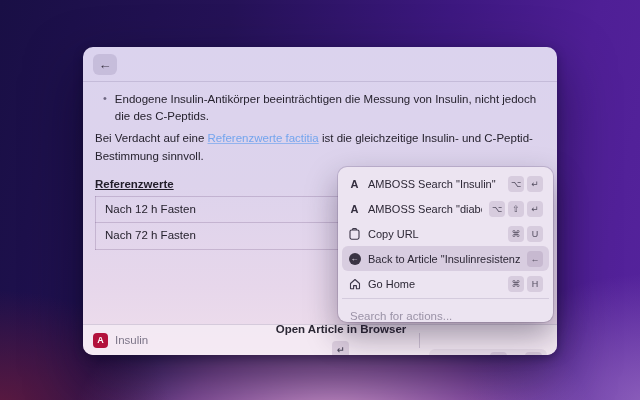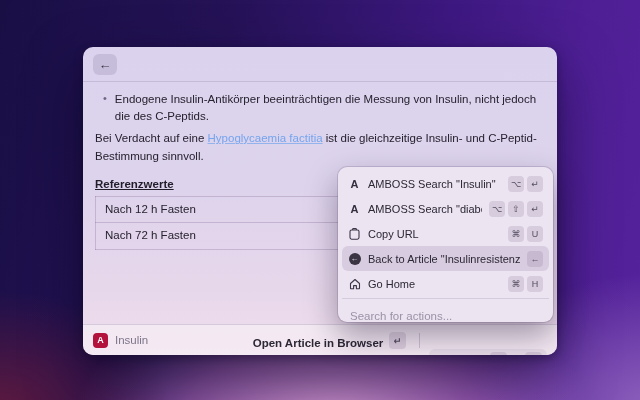--- a/index.html
+++ b/index.html
@@ -58,22 +58,22 @@
     background:rgba(245,236,245,0.8);
   }
   .amboss-logo{
     width:15px;height:15px;border-radius:4px;background:#b2123c;
     display:flex;align-items:center;justify-content:center;
     color:#fff;font-size:9px;font-weight:700;
   }
   .footer-source{margin-left:7px;color:#7d7689;font-size:11.5px;}
   .footer-right{margin-left:auto;display:flex;align-items:center;}
   .primary-action{
-    display:flex;align-items:flex-end;gap:6px;background:none;border:none;cursor:pointer;
-    font-family:inherit;font-size:11.5px;font-weight:700;color:#2c2835;padding:3px 4px;border-radius:6px;
+    display:flex;align-items:center;gap:6px;background:none;border:none;cursor:pointer;
+    font-family:inherit;font-size:11.5px;font-weight:700;color:#2c2835;padding:3px 4px;border-radius:6px;flex-direction:column;
   }
   .key{
     min-width:17px;height:17px;border-radius:4px;
     background:rgba(120,95,140,0.18);color:#544e60;
     display:inline-flex;align-items:center;justify-content:center;
     font-size:9.5px;padding:0 3px;box-sizing:border-box;
   }
   .footer-divider{width:1px;height:15px;background:rgba(80,60,110,0.22);margin:0 9px;}
   .actions-btn{
     display:flex;align-items:center;gap:18px;background:rgba(120,95,140,0.10);
@@ -124,21 +124,21 @@
   </div>
 
   <div class="content">
 
     <div class="bullet-row">
       <span class="bullet-dot">•</span>
       <span>Endogene Insulin-Antikörper beeinträchtigen die Messung von Insulin, nicht jedoch die des C-Peptids.</span>
     </div>
 
     <div class="para">
-      <span>Bei Verdacht auf eine </span><a class="inline-link">Hypoglycaemia factitia</a><span> ist die gleichzeitige Insulin- und C-Peptid-Bestimmung sinnvoll.</span>
+      <span>Bei Verdacht auf eine </span><a class="inline-link">Referenzwerte factitia</a><span> ist die gleichzeitige Insulin- und C-Peptid-Bestimmung sinnvoll.</span>
     </div>
 
     <div class="section-heading">Referenzwerte</div>
 
     <table class="ref-table">
       <tbody>
       <tr>
         <td>Nach 12 h Fasten</td>
         <td>6 - 25</td>
       </tr>

